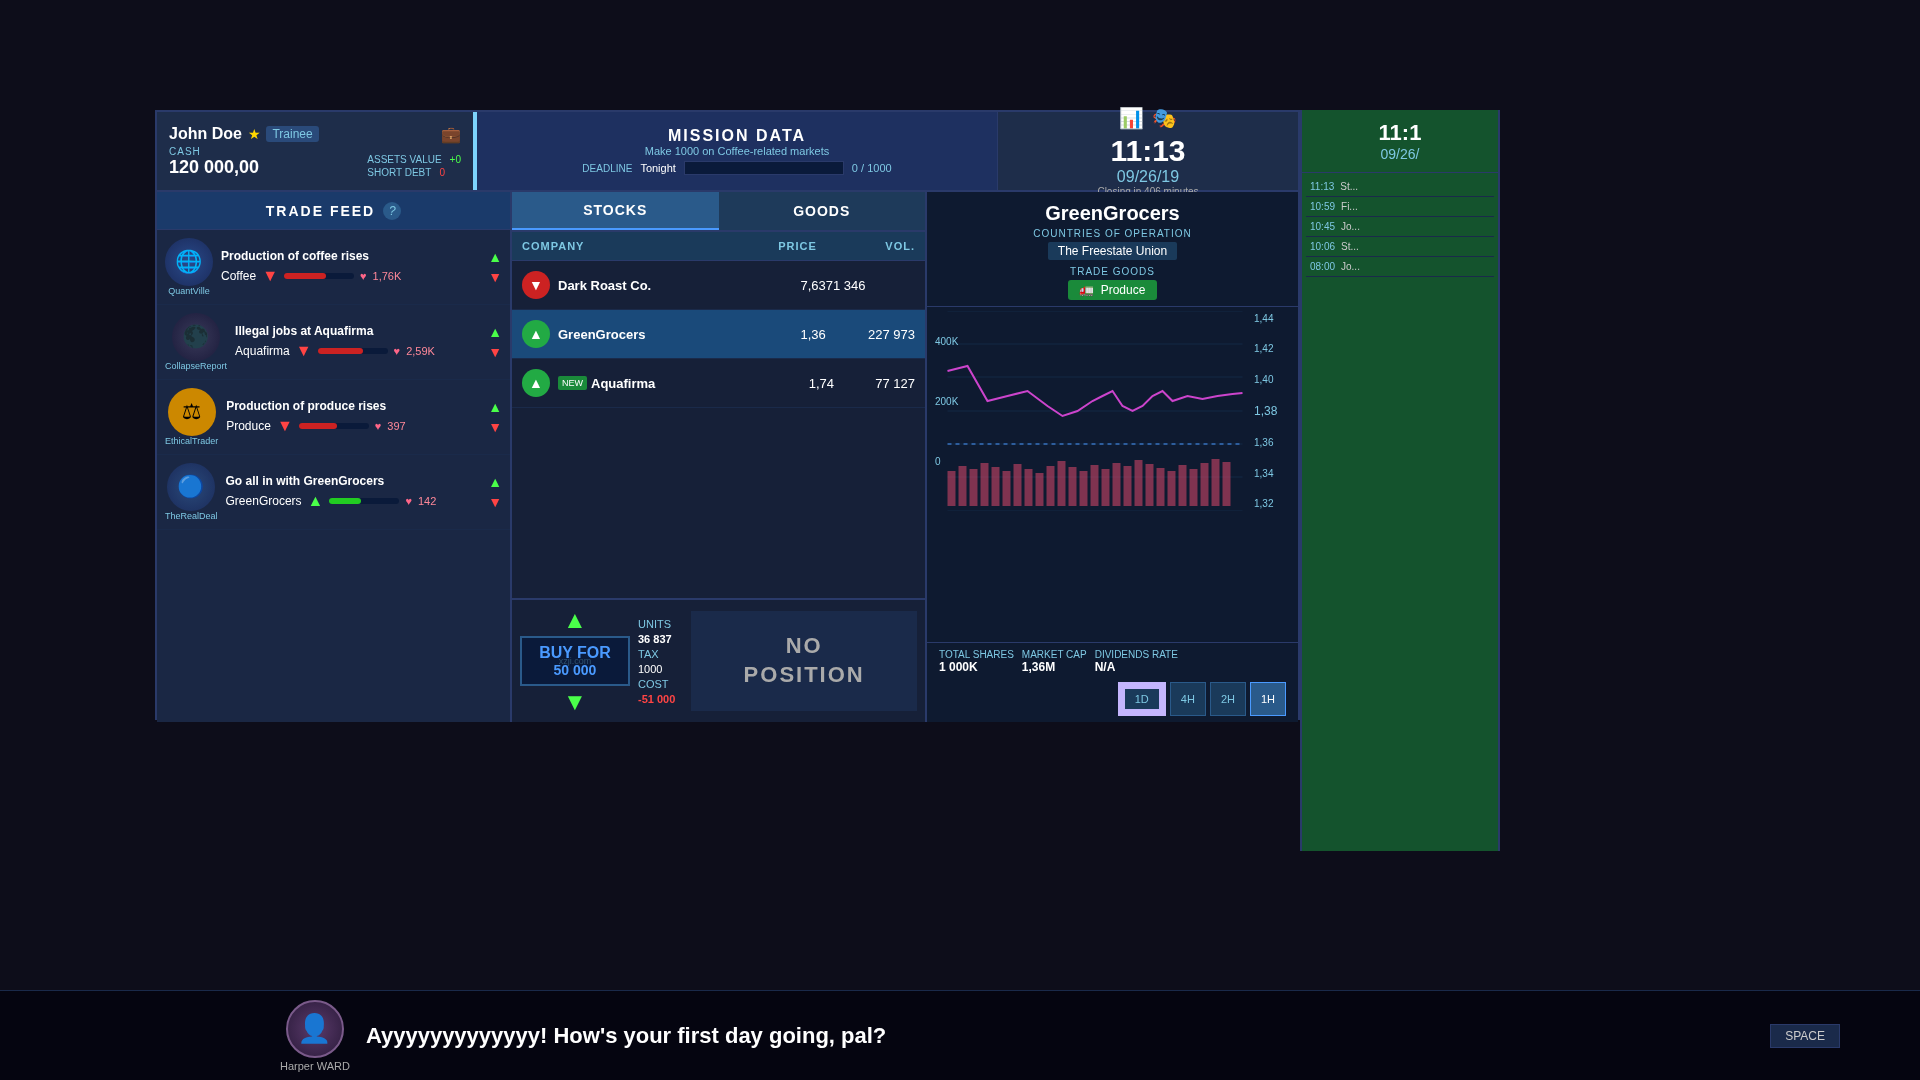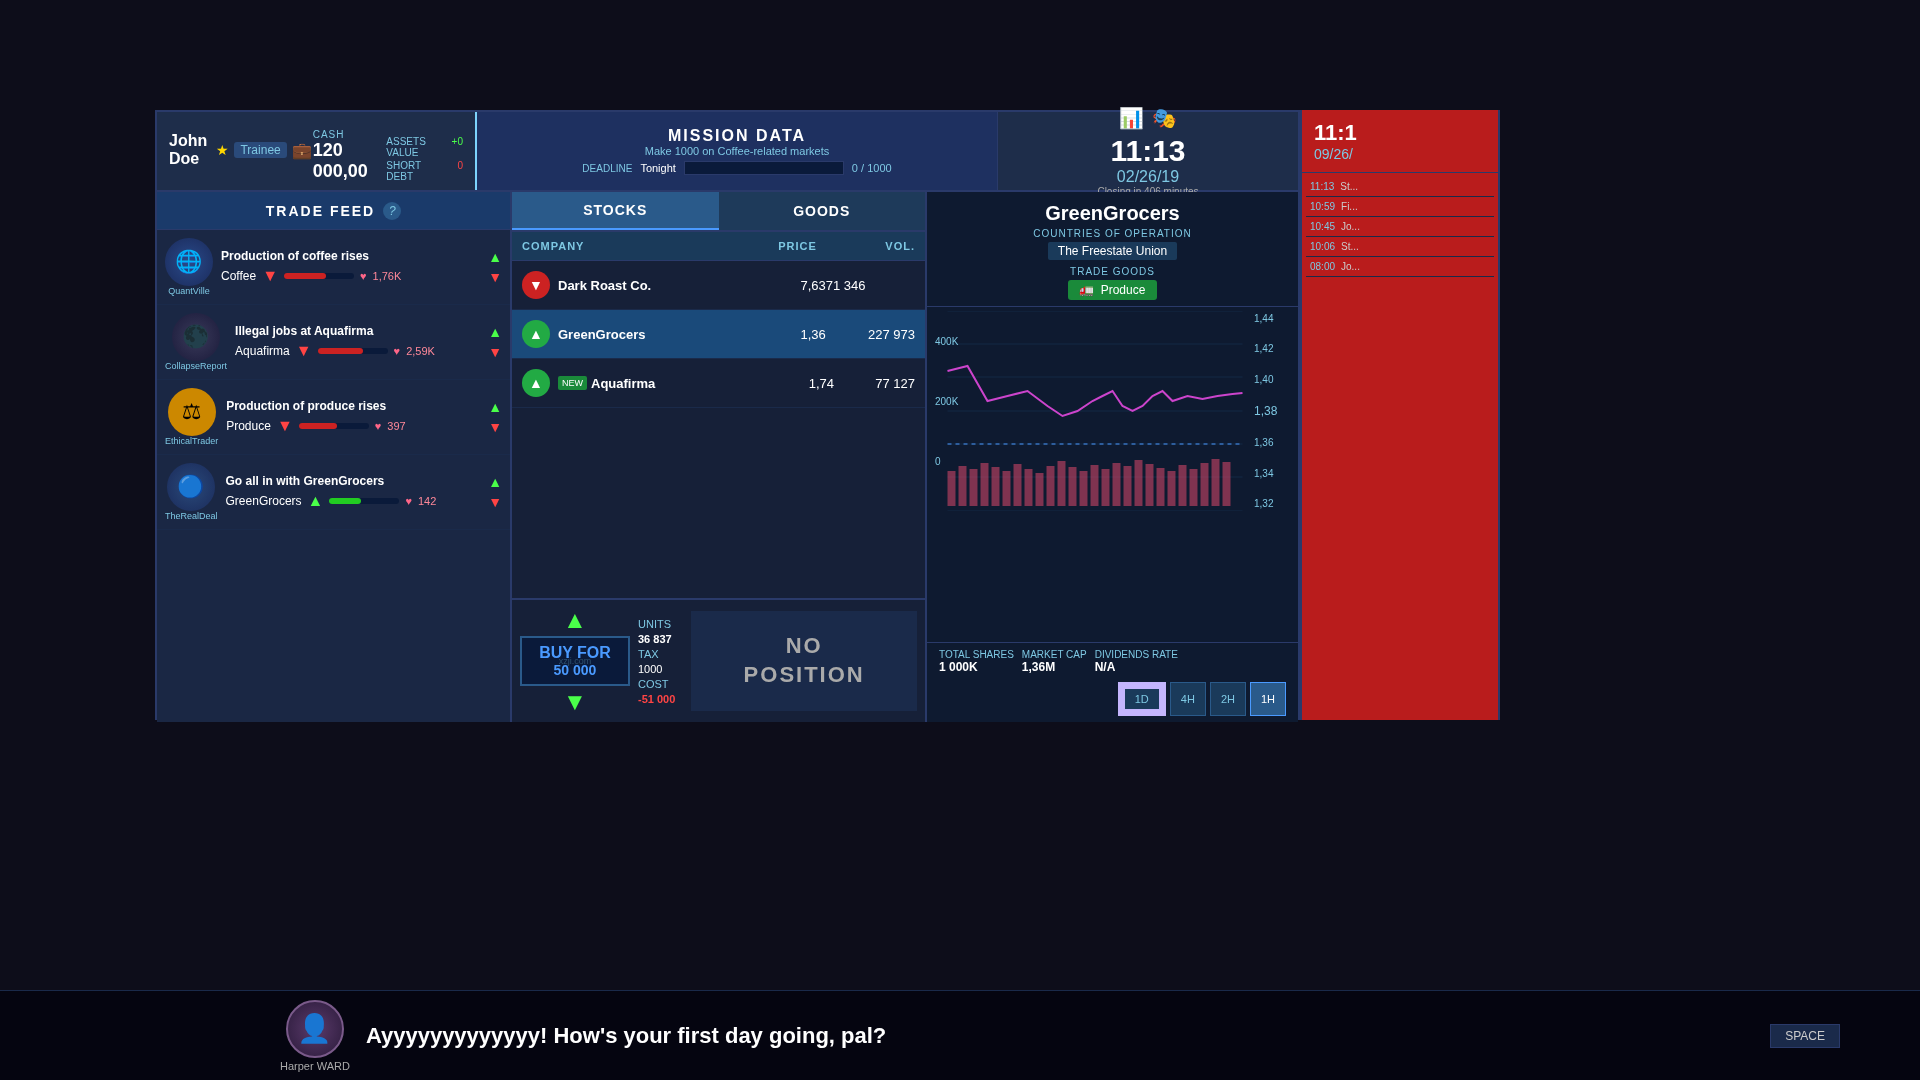--- a/index.html
+++ b/index.html
@@ -22,21 +22,21 @@
   </style>
 </head>
 <body>
 
 <div class="bg-dark"></div>
 
 <div style="position:absolute;top:110px;left:155px;width:1145px;height:610px;background:#1a2744;border:2px solid #2a3a6a;">
 
   <div style="display:flex;height:80px;border-bottom:2px solid #2a3a6a;">
 
-    <div style="width:320px;border-right:2px solid #7dd3fc;padding:8px 12px;display:flex;flex-direction:row;justify-content:center;background:#1e2d4a;">
+    <div style="width:320px;border-right:4px solid #7dd3fc;padding:8px 12px;display:flex;flex-direction:column;justify-content:center;background:#1e2d4a;">
       <div style="display:flex;align-items:center;gap:6px;margin-bottom:2px;">
         <span style="color:#fff;font-size:16px;font-weight:bold;">John Doe</span>
         <span style="color:#ffd700;font-size:14px;">★</span>
         <span style="color:#7ec8e3;font-size:12px;background:#2a4a7a;padding:1px 6px;border-radius:3px;">Trainee</span>
         <span style="color:#7ec8e3;font-size:16px;margin-left:auto;">💼</span>
       </div>
       <div style="display:flex;justify-content:space-between;align-items:flex-end;">
         <div>
           <div style="color:#7ec8e3;font-size:10px;letter-spacing:1px;">CASH</div>
           <div style="color:#fff;font-size:18px;font-weight:bold;">120 000,00</div>
@@ -67,21 +67,21 @@
         <span style="color:#7ec8e3;font-size:11px;">0 / 1000</span>
       </div>
     </div>
 
     <div style="width:300px;display:flex;flex-direction:column;align-items:center;justify-content:center;background:#1e2d4a;">
       <div style="display:flex;gap:8px;margin-bottom:4px;">
         <span style="color:#4aff4a;font-size:20px;">📊</span>
         <span style="color:#cccccc;font-size:20px;">🎭</span>
       </div>
       <div style="color:#fff;font-size:30px;font-weight:bold;">11:13</div>
-      <div style="color:#7ec8e3;font-size:16px;">02/26/19</div>
+      <div style="color:#7ec8e3;font-size:16px;">09/26/19</div>
       <div style="color:#aaaaaa;font-size:10px;">Closing in 406 minutes</div>
     </div>
 
   </div>
 
   <div style="display:flex;height:530px;">
 
     <div style="width:355px;border-right:2px solid #2a3a6a;background:#1a2744;">
       <div style="background:#1a3a6a;height:38px;display:flex;align-items:center;justify-content:center;gap:8px;border-bottom:1px solid #2a3a6a;">
         <span style="color:#fff;font-size:14px;font-weight:bold;letter-spacing:2px;">TRADE FEED</span>
@@ -349,21 +349,21 @@
           <button style="background:#2a5a8a;color:#fff;font-size:11px;padding:4px 10px;border:1px solid #4a9aff;cursor:pointer;">1H</button>
         </div>
       </div>
 
     </div>
 
   </div>
 
 </div>
 
-<div style="position:absolute;top:110px;left:1300px;width:200px;height:610px;background:#b91c1c;border-left:2px solid #2a3a6a;border-right:2px solid #2a3a6a;">
+<div style="position:absolute;top:110px;left:1300px;width:200px;height:741px;background:#14532d;border-left:2px solid #2a3a6a;border-right:2px solid #2a3a6a;text-align:center;">
   <div style="padding:10px 12px;border-bottom:1px solid #2a3a6a;">
     <div style="color:#fff;font-size:22px;font-weight:bold;">11:1</div>
     <div style="color:#7ec8e3;font-size:14px;">09/26/</div>
   </div>
   <div style="padding:4px;">
     <div style="display:flex;gap:6px;padding:4px;border-bottom:1px solid #1a2a4a;">
       <span style="color:#7ec8e3;font-size:10px;">11:13</span>
       <span style="color:#cccccc;font-size:10px;">St...</span>
     </div>
     <div style="display:flex;gap:6px;padding:4px;border-bottom:1px solid #1a2a4a;">

